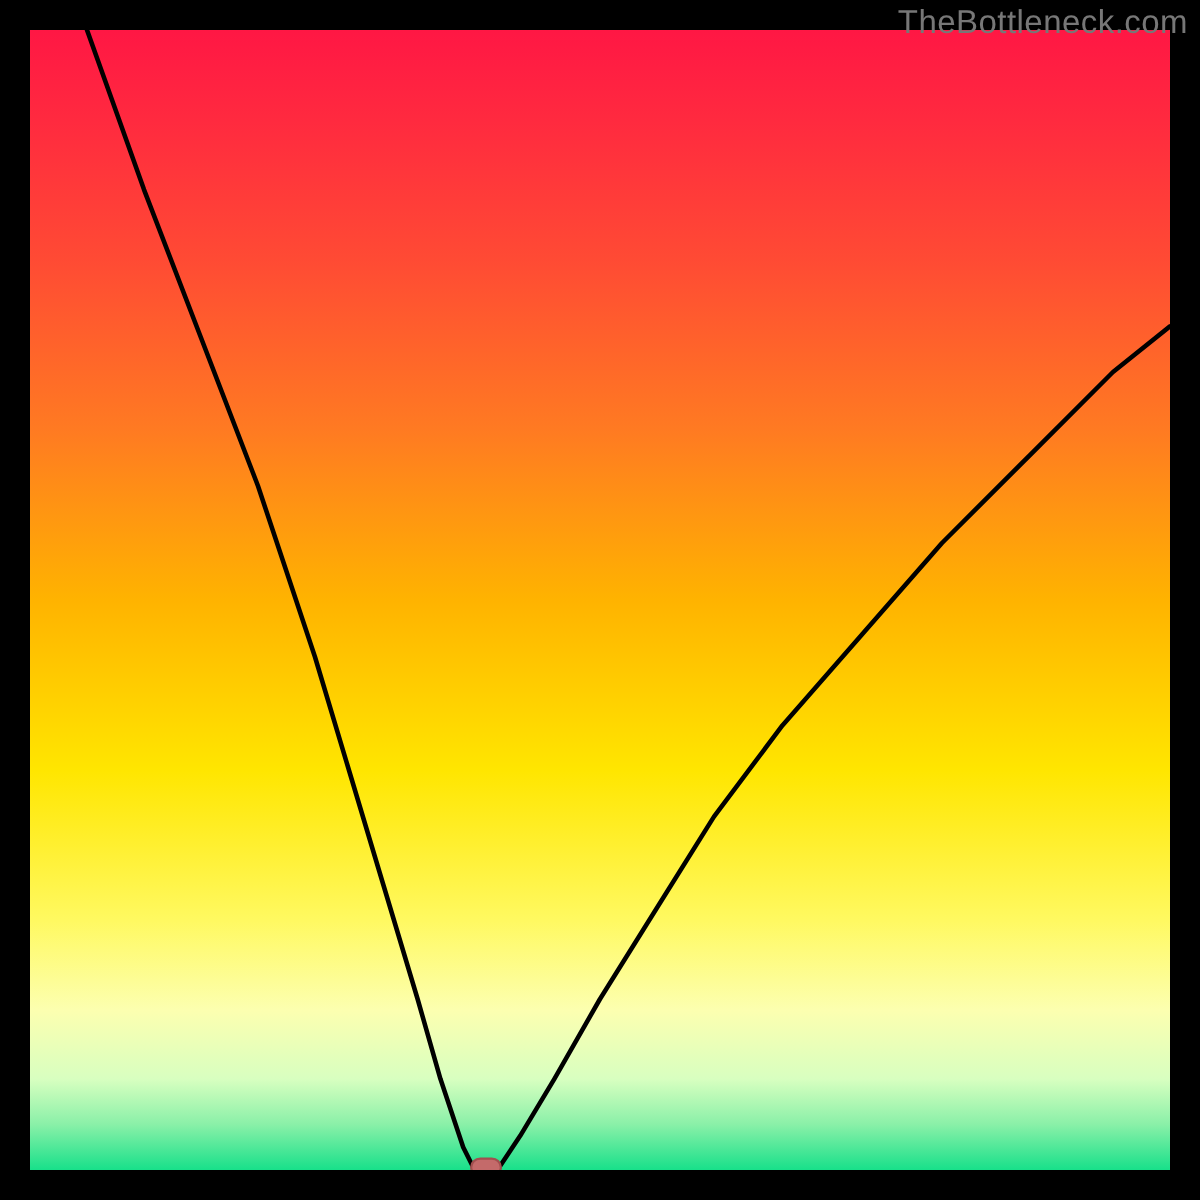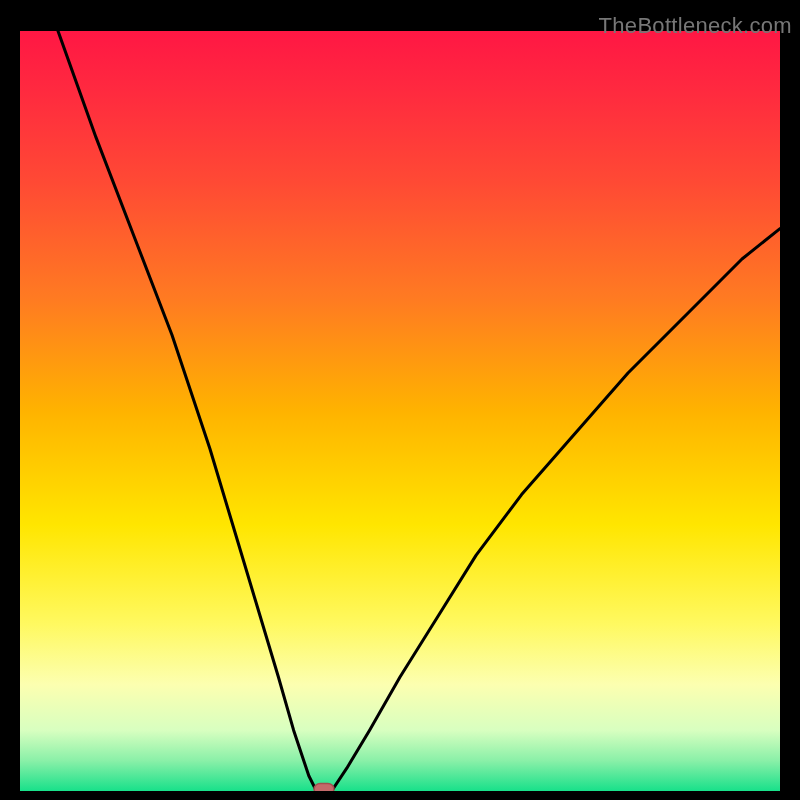--- a/index.html
+++ b/index.html
@@ -8,21 +8,20 @@
     width: 800px;
     height: 800px;
     background: #000;
     position: relative;
     font-family: Arial, Helvetica, sans-serif;
   }
   .frame {
     position: absolute;
     inset: 0;
     background: #000;
-    margin-top: 11px;
   }
   .plot-area {
     position: absolute;
     left: 20px;
     top: 20px;
     width: 760px;
     height: 760px;
     overflow: hidden;
   }
   .plot-area svg {

